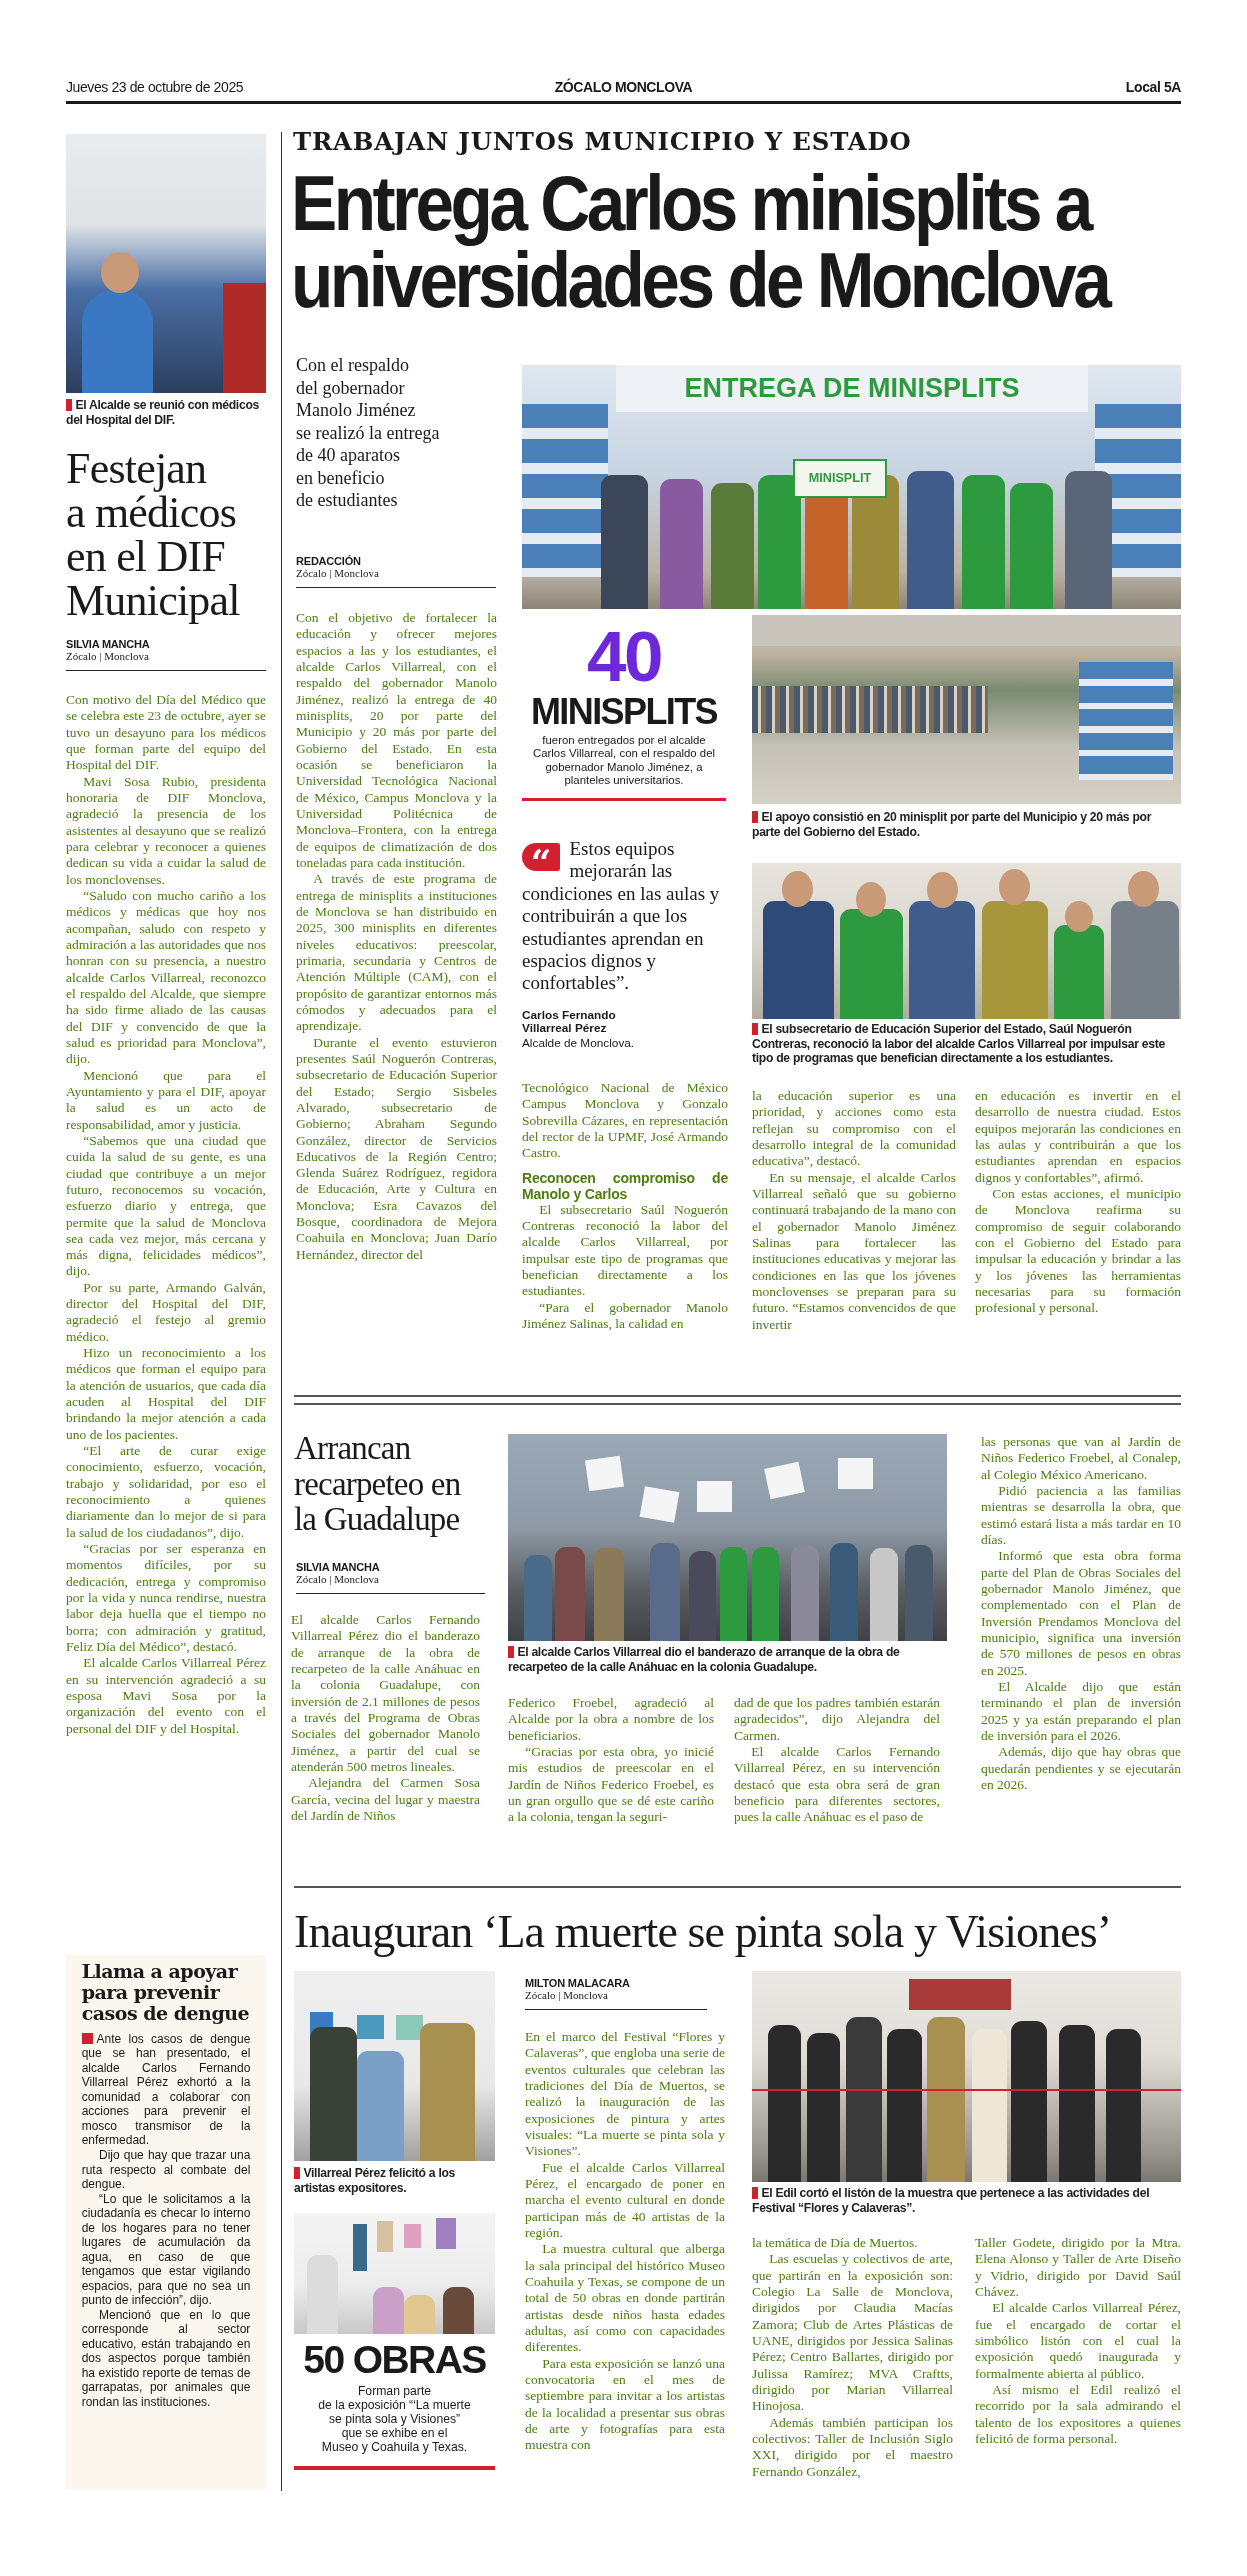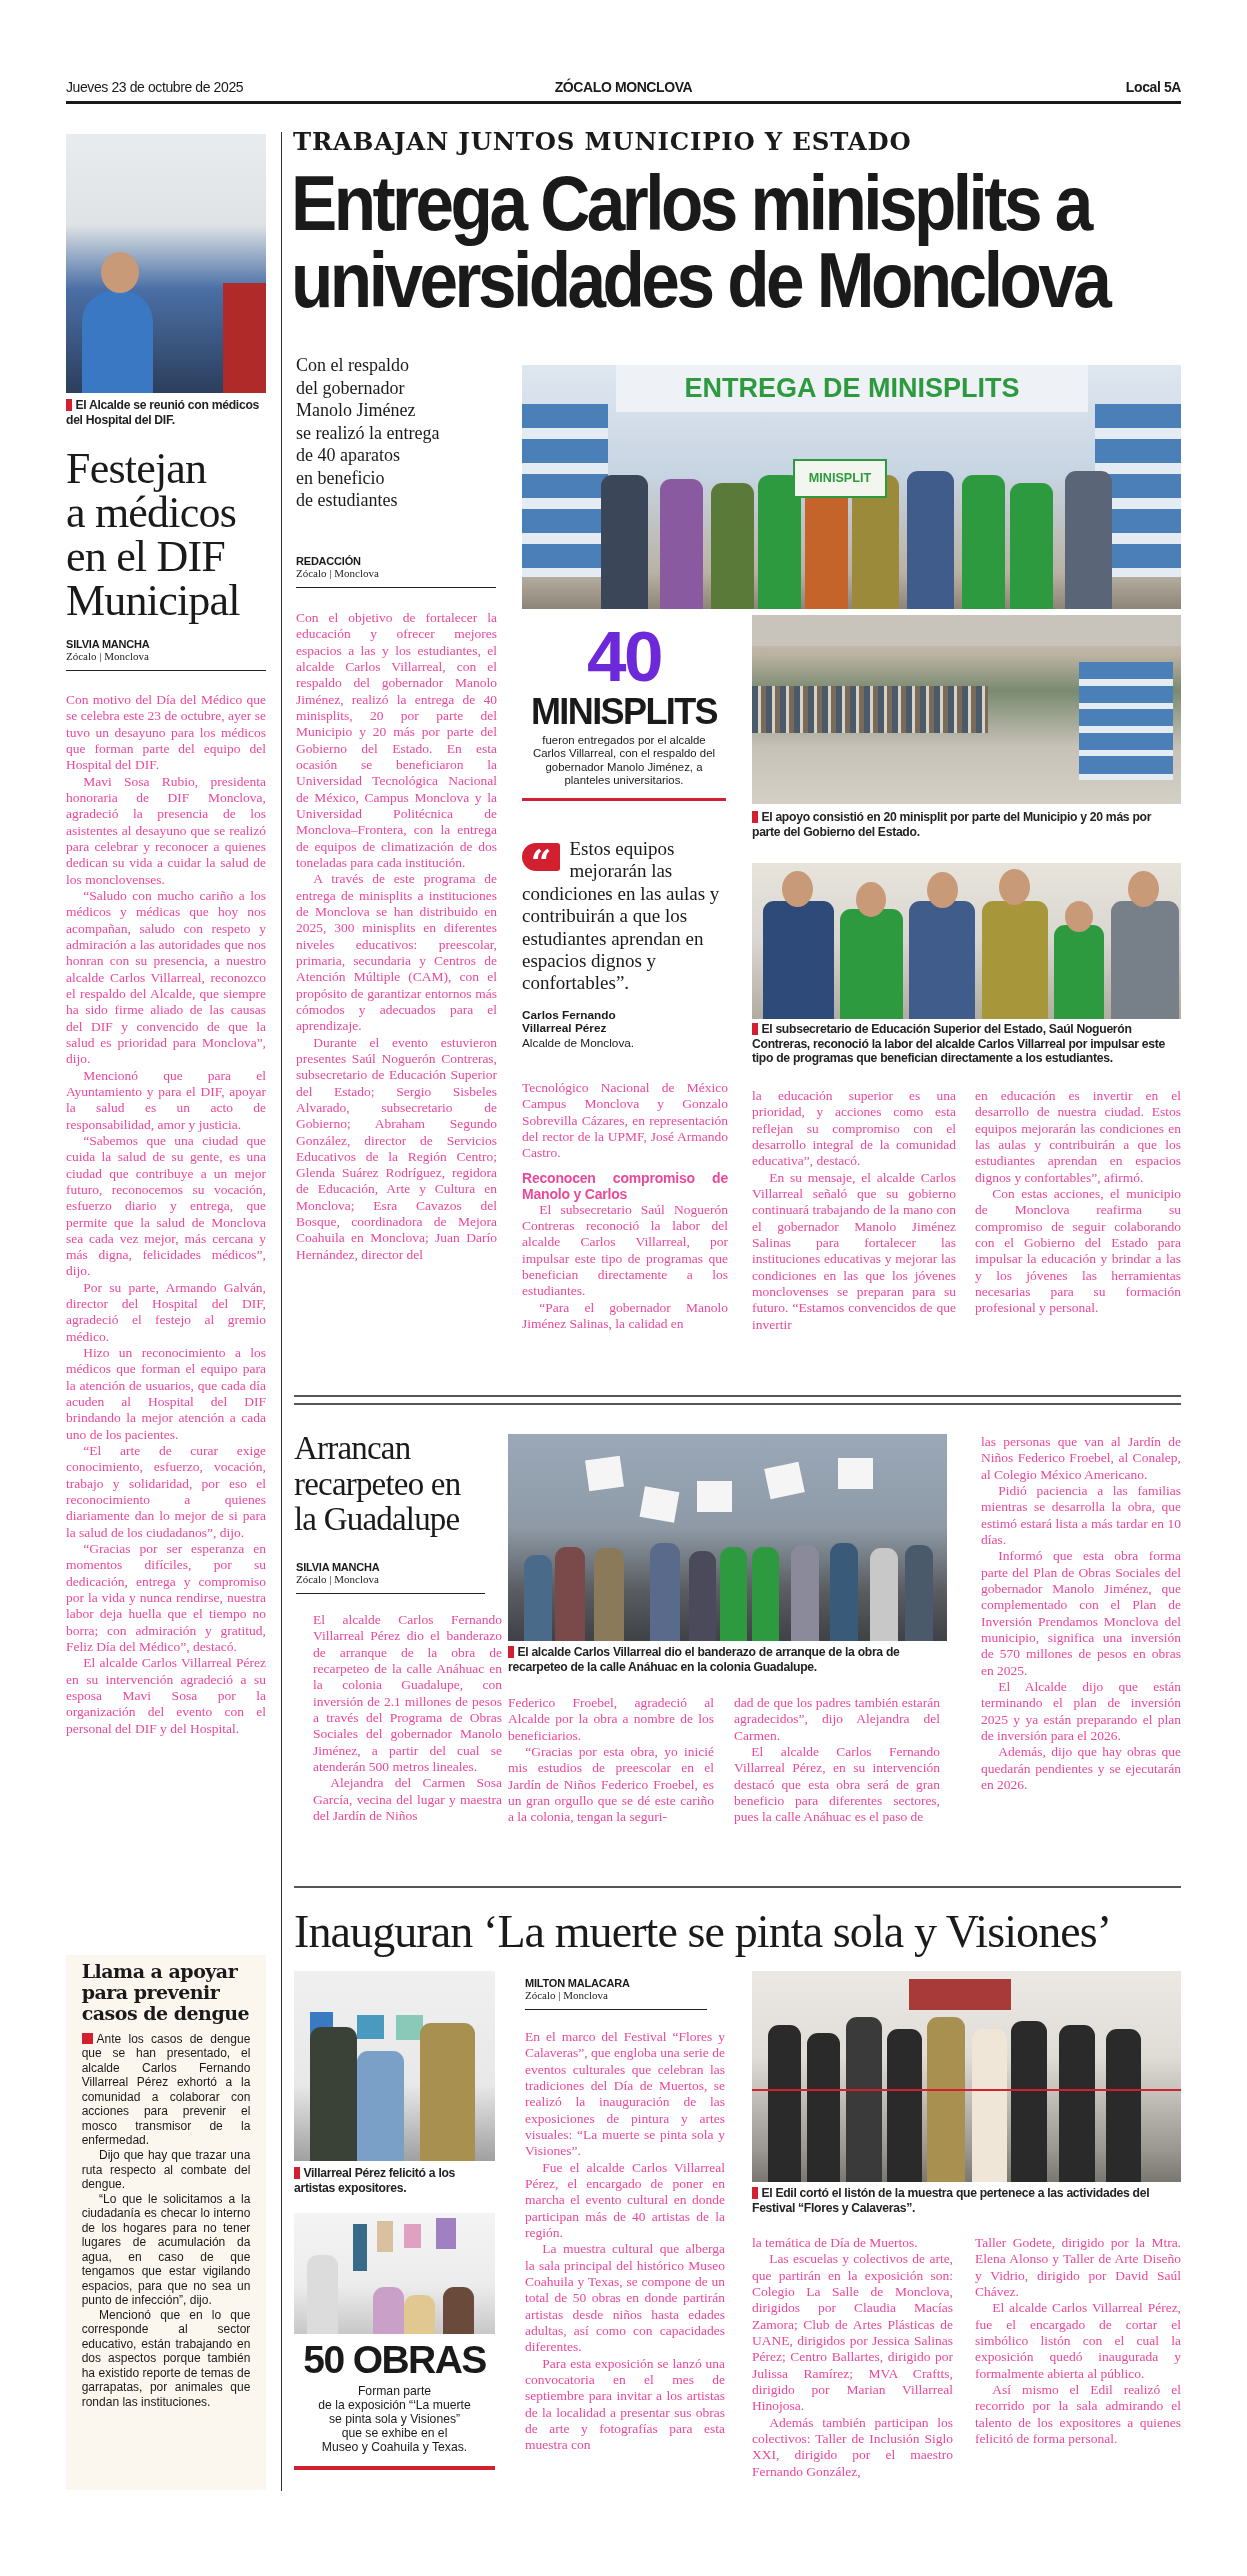--- a/index.html
+++ b/index.html
@@ -9,21 +9,21 @@
   .folio { top: 79px; left: 66px; width: 1115px; height: 19px; font-family: "Liberation Sans", sans-serif; font-size: 14px; font-weight: bold; letter-spacing: -0.4px; }
   .folio .l { position: absolute; left: 0; font-weight: normal; }
   .folio .c { position: absolute; left: 0; right: 0; text-align: center; }
   .folio .r { position: absolute; right: 0; }
   .folio-rule { top: 101px; left: 66px; width: 1115px; height: 3.1px; background: #1a1a1a; }
   .vrule { width: 0.8px; background: #333; }
   .hrule { height: 1.6px; background: #555; }
   .photo { background: linear-gradient(135deg, #8a9bb0 0%, #c9c1b0 40%, #6d7e6a 70%, #b8a890 100%); overflow: hidden; }
   .caption { font-family: "Liberation Sans", sans-serif; font-size: 12.2px; font-weight: bold; line-height: 1.2; letter-spacing: -0.3px; color: #222; }
   .caption::before { content: ""; display: inline-block; width: 5.5px; height: 11.8px; background: #d32030; margin-right: 3.9px; vertical-align: -1.6px; }
-  .body-text { font-family: "Liberation Serif", serif; font-size: 13.5px; line-height: 1.21; text-align: justify; hyphens: auto; color: #ec4899; }
+  .body-text { font-family: "Liberation Serif", serif; font-size: 13.5px; line-height: 1.21; text-align: justify; hyphens: auto; color: #4d7c0f; }
   .body-text p { text-indent: 17.3px; }
   .body-text p.first { text-indent: 0; }
   .byline-name { font-family: "Liberation Sans", sans-serif; font-size: 11px; font-weight: bold; letter-spacing: -0.2px; }
   .byline-place { font-family: "Liberation Serif", serif; font-size: 11px; }
   .byline-rule { height: 1.6px; background: #222; margin-top: 7.9px; }
   .kicker { font-family: "DejaVu Serif", serif; font-weight: bold; font-size: 24.4px; letter-spacing: 0.8px; }
   .main-headline { font-family: "Liberation Sans", sans-serif; font-weight: bold; font-size: 77px; line-height: 1.0; letter-spacing: -3.9px; transform: scaleX(0.9); transform-origin: left top; white-space: nowrap; }
   .deck { font-family: "Liberation Serif", serif; font-size: 18px; line-height: 1.25; }
   .serif-head { font-family: "Liberation Serif", serif; font-size: 44px; line-height: 1.0; letter-spacing: -0.8px; }
   .bignum { font-family: "Liberation Sans", sans-serif; font-weight: bold; color: #6d28d9; font-size: 71px; line-height: 1; text-align: center; letter-spacing: -2.4px; }
@@ -213,21 +213,21 @@
 <div class="abs serif-head" style="left:294px; top:1431px; width:212px; font-size:33px; line-height:1.08;">
   <div>Arrancan</div>
   <div>recarpeteo en</div>
   <div>la Guadalupe</div>
 </div>
 <div class="abs" style="left:296px; top:1561px; width:189px;">
   <div class="byline-name">SILVIA MANCHA</div>
   <div class="byline-place">Zócalo | Monclova</div>
   <div class="byline-rule"></div>
 </div>
-<div class="abs body-text" style="left:313px; top:1612px; width:189px;">
+<div class="abs body-text" style="left:291px; top:1612px; width:189px;">
   <p class="first">El alcalde Carlos Fernando Villarreal Pérez dio el banderazo de arranque de la obra de recarpeteo de la calle Anáhuac en la colonia Guadalupe, con inversión de 2.1 millones de pesos a través del Programa de Obras Sociales del gobernador Manolo Jiménez, a partir del cual se atenderán 500 metros lineales.</p>
   <p>Alejandra del Carmen Sosa García, vecina del lugar y maestra del Jardín de Niños</p>
 </div>
 
 <div class="abs photo" style="left:508px; top:1434px; width:439px; height:207px; background: linear-gradient(180deg, #9aa8b8 0%, #8e9aa6 45%, #5a5e62 75%, #3e4246 100%);">
   <div class="abs" style="left:79px; top:23.6px; width:35px; height:31px; background:#f5f5f5; transform:rotate(-8deg);"></div>
   <div class="abs" style="left:134px; top:55px; width:35px; height:31px; background:#f5f5f5; transform:rotate(10deg);"></div>
   <div class="abs" style="left:189px; top:47px; width:35px; height:31px; background:#f5f5f5;"></div>
   <div class="abs" style="left:259px; top:31px; width:35px; height:31px; background:#f5f5f5; transform:rotate(-12deg);"></div>
   <div class="abs" style="left:330px; top:23.6px; width:35px; height:31px; background:#f5f5f5;"></div>

